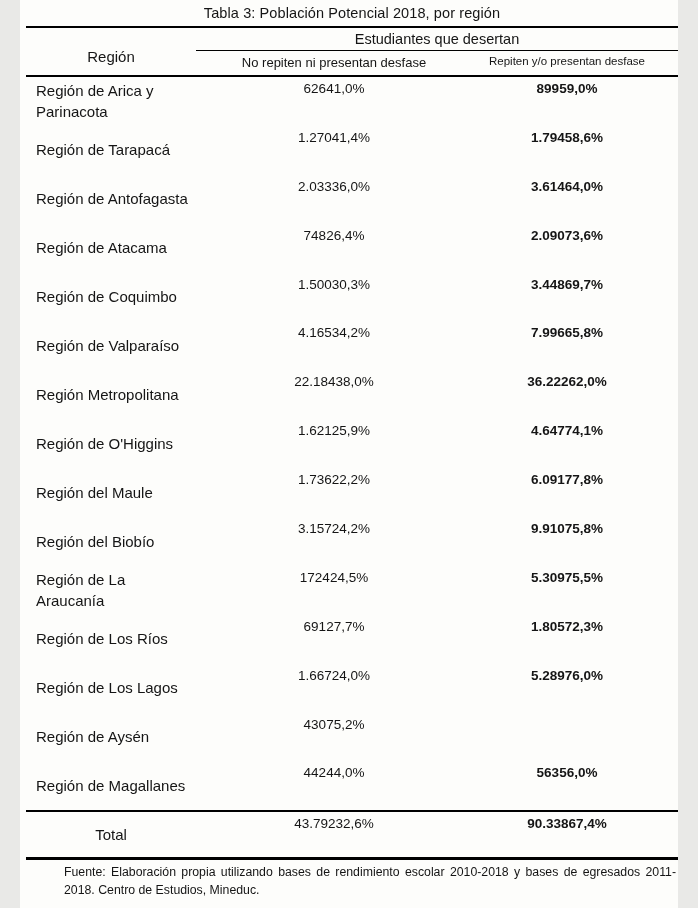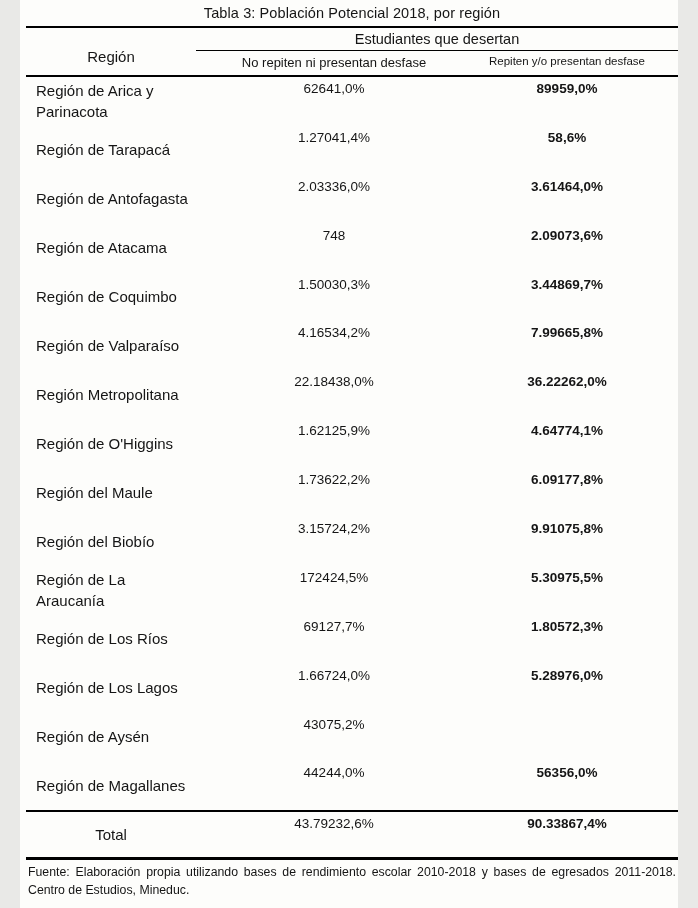--- a/index.html
+++ b/index.html
@@ -88,20 +88,21 @@
     display: flex; align-items: center; justify-content: center;
     font-size: 15px;
     text-align: center;
   }
   
   .footer {
     font-size: 12.3px;
     line-height: 1.4;
     padding: 4px 2px 0 2px;
     text-align: justify;
+    margin-left: 36px;
   }
 </style>
 </head>
 <body>
 
 <div class="doc">
 
   <div class="title">Tabla 3: Población Potencial 2018, por región</div>
 
   <div class="thead">
@@ -125,20 +126,21 @@
       <div></div>
     </div>
 
     <div class="trow">
       <div class="region-cell">Región de Tarapacá</div>
       <div class="val-cell col1">
         <div class="line">1.270</div>
         <div class="line">41,4%</div>
       </div>
       <div class="val-cell col2">
+        <div class="line">1.794</div>
         <div class="line">58,6%</div>
       </div>
       <div></div>
     </div>
 
     <div class="trow">
       <div class="region-cell">Región de Antofagasta</div>
       <div class="val-cell col1">
         <div class="line">2.033</div>
         <div class="line">36,0%</div>
@@ -147,20 +149,21 @@
         <div class="line">3.614</div>
         <div class="line">64,0%</div>
       </div>
       <div></div>
     </div>
 
     <div class="trow">
       <div class="region-cell">Región de Atacama</div>
       <div class="val-cell col1">
         <div class="line">748</div>
+        <div class="line">26,4%</div>
       </div>
       <div class="val-cell col2">
         <div class="line">2.090</div>
         <div class="line">73,6%</div>
       </div>
       <div></div>
     </div>
 
     <div class="trow">
       <div class="region-cell">Región de Coquimbo</div>

